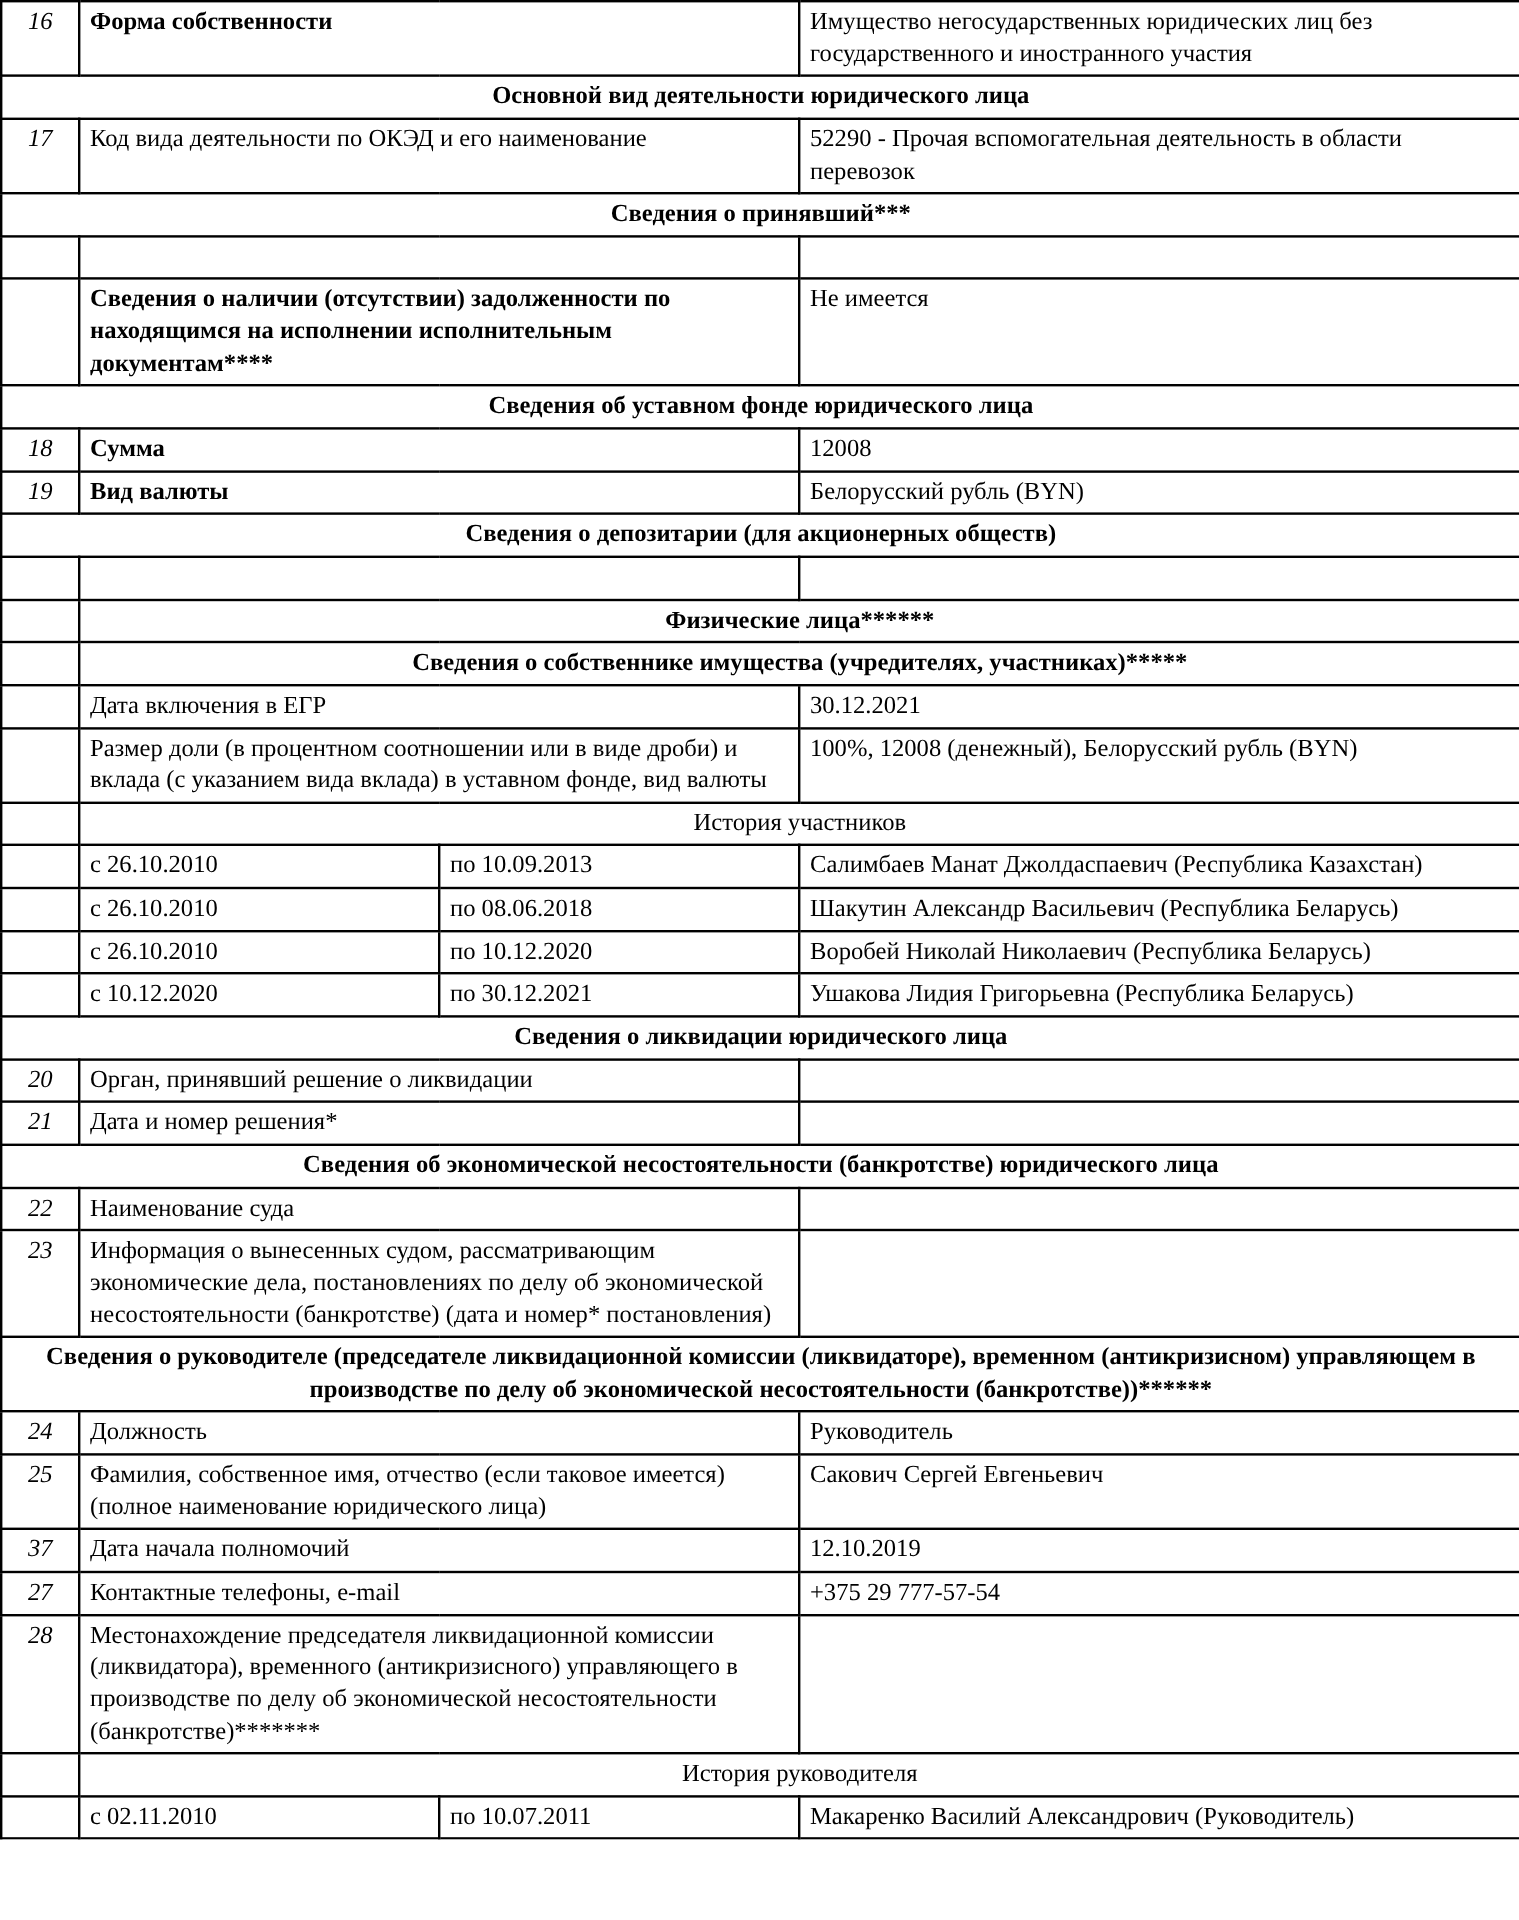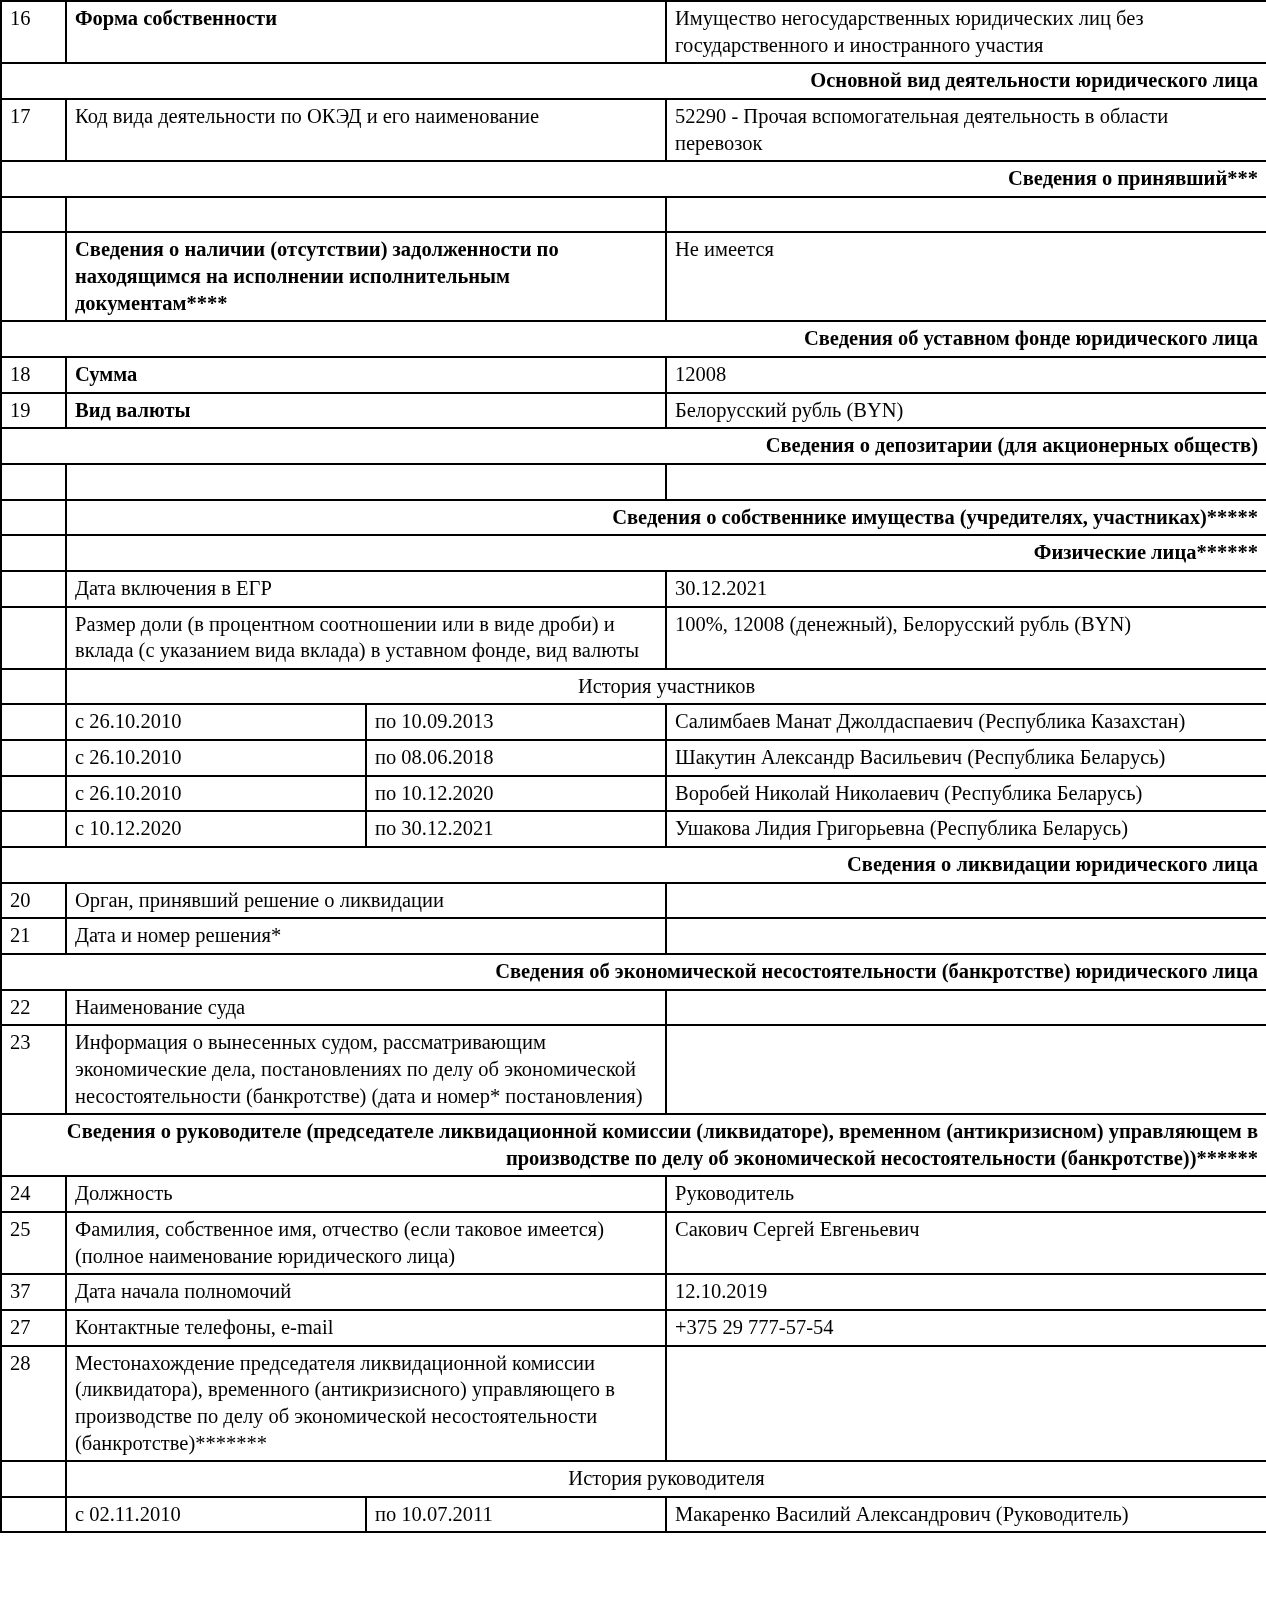--- a/index.html
+++ b/index.html
@@ -24,29 +24,31 @@
     line-height: 1.30;
   }
   table.egr td {
     border: 2px solid #000000;
     padding: 3px 8px 4px 8px;
     vertical-align: top;
     word-wrap: break-word;
     overflow-wrap: break-word;
   }
   td.num {
+    text-align: center;
     vertical-align: top;
     padding-left: 2px;
     padding-right: 2px;
+    font-style: italic;
   }
   td.lbl { }
   td.val { }
   td.bold { font-weight: bold; margin-left: 34px; }
   td.sect {
-    text-align: right;
+    text-align: center;
     font-weight: bold;
   }
   td.sect-plain {
     text-align: center;
     font-weight: normal;
   }
   
 </style>
 </head>
 <body>
@@ -102,25 +104,25 @@
         <tr>
           <td colspan="4" class="sect">Сведения о депозитарии (для акционерных обществ)</td>
         </tr>
         <tr>
           <td class="num">&nbsp;</td>
           <td colspan="2" class="lbl">&nbsp;</td>
           <td class="val">&nbsp;</td>
         </tr>
         <tr>
           <td class="num">&nbsp;</td>
+          <td colspan="3" class="sect">Физические лица******</td>
+        </tr>
+        <tr>
+          <td class="num">&nbsp;</td>
           <td colspan="3" class="sect">Сведения о собственнике имущества (учредителях, участниках)*****</td>
-        </tr>
-        <tr>
-          <td class="num">&nbsp;</td>
-          <td colspan="3" class="sect">Физические лица******</td>
         </tr>
         <tr>
           <td class="num">&nbsp;</td>
           <td colspan="2" class="lbl">Дата включения в ЕГР</td>
           <td class="val">30.12.2021</td>
         </tr>
         <tr>
           <td class="num">&nbsp;</td>
           <td colspan="2" class="lbl">Размер доли (в процентном соотношении или в виде дроби) и вклада (с указанием вида вклада) в уставном фонде, вид валюты</td>
           <td class="val">100%, 12008 (денежный), Белорусский рубль (BYN)</td>

